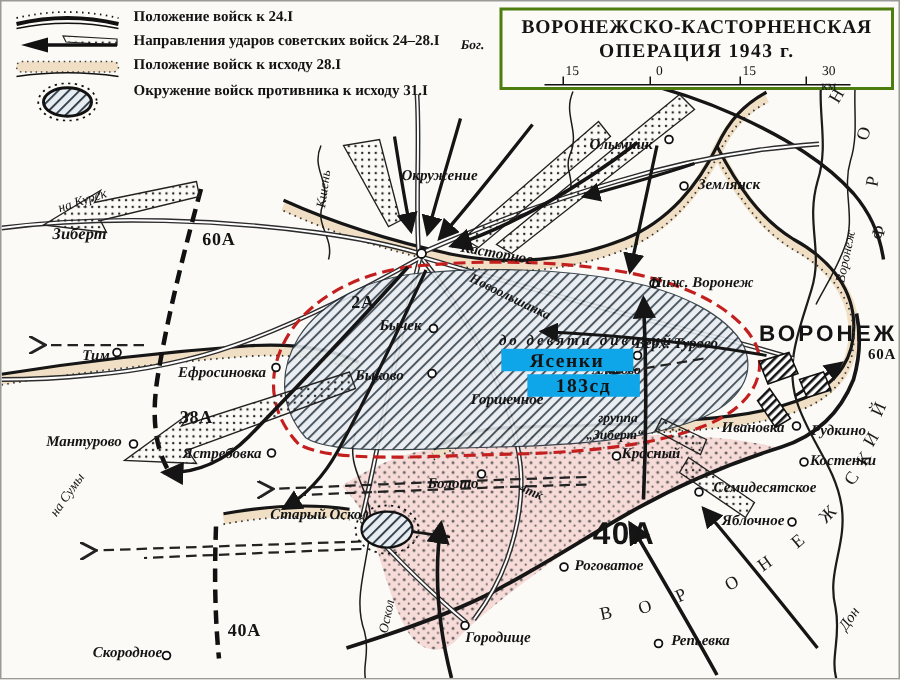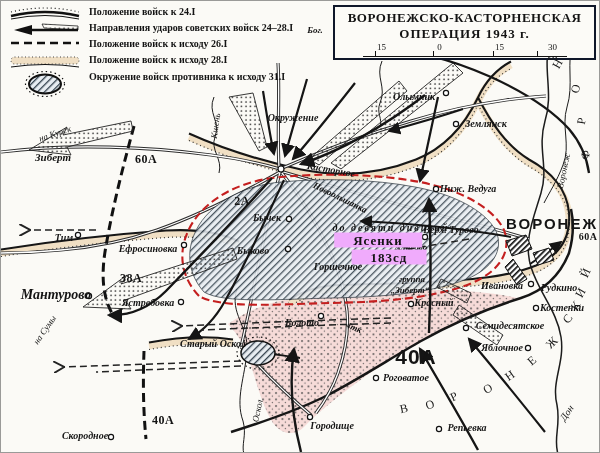--- a/index.html
+++ b/index.html
@@ -9,33 +9,33 @@
   svg.mapcanvas{position:absolute;left:0;top:0;}
   
   #labels{position:absolute;left:0;top:0;width:600px;height:453px;}
   .map-label{position:absolute;transform:translate(-50%,-50%);white-space:nowrap;
              font-family:"Liberation Serif",serif;font-style:italic;font-weight:bold;
              color:#141414;line-height:1;z-index:5;}
   .map-label.riv{font-weight:normal;}
   .map-label.army{font-style:normal;letter-spacing:.5px;}
   .map-label.big{font-style:normal;font-family:"Liberation Sans",sans-serif;letter-spacing:1px;}
   .map-label.city{font-style:normal;font-family:"Liberation Sans",sans-serif;letter-spacing:2px;}
-  .map-label.hl{font-style:normal;background:#f0abfc;padding:1px 19px;letter-spacing:1px;z-index:6;}
+  .map-label.hl{font-style:normal;background:#0ea5e9;padding:1px 19px;letter-spacing:1px;z-index:6;}
   .map-label.sp{letter-spacing:2px;}
   .front-letter{position:absolute;transform:translate(-50%,-50%);
                 font-family:"Liberation Serif",serif;font-size:12px;color:#1a1a1a;z-index:4;}
   
   .legend{position:absolute;left:6px;top:5px;z-index:8;}
   .legend-row{display:flex;height:15px;margin-bottom:1px;}
   .legend-row.tall{height:26px;margin-top:2px;}
   .legend-icon{width:76px;flex:0 0 76px;display:flex;justify-content:center;}
   .legend-label{font-size:10px;font-weight:bold;white-space:nowrap;padding-left:6px;}
   
   .titlebox{position:absolute;left:332px;top:4px;width:263px;height:55px;z-index:9;
-            background:#fcfbf7;border:2px solid #0f172a;box-sizing:border-box;text-align:center;}
+            background:#fcfbf7;border:2px solid #4d7c0f;box-sizing:border-box;text-align:center;}
   .title-line1{font-size:13px;font-weight:bold;letter-spacing:.5px;margin-top:3px;}
   .title-line2{font-size:13px;font-weight:bold;letter-spacing:1px;}
   .scalebar{position:relative;width:216px;margin:1px auto 0;height:16px;font-size:9px;}
   .scalebar .tick-label{position:absolute;top:-1px;transform:translateX(-50%);}
   .scalebar .bar{position:absolute;left:6px;right:6px;top:10px;height:3px;
                  border-bottom:1.5px solid #111;}
   .scalebar .bar i{position:absolute;top:-2px;width:1.5px;height:5px;background:#111;}
 </style>
 </head>
 <body>
@@ -217,37 +217,37 @@
       <div class="map-label riv" style="left: 54px; top: 133px; font-size: 9px; transform: translate(-50%, -50%) rotate(-18deg);">на Курск</div>
       <div class="map-label" style="left: 52px; top: 156px; font-size: 11px; transform: translate(-50%, -50%);">Зиберт</div>
       <div class="map-label army" style="left: 145px; top: 158px; font-size: 12px; transform: translate(-50%, -50%);">60А</div>
       <div class="map-label riv" style="left: 215px; top: 125px; font-size: 9px; transform: translate(-50%, -50%) rotate(-82deg);">Кшень</div>
       <div class="map-label" style="left: 63px; top: 237px; font-size: 10px; transform: translate(-50%, -50%);">Тим</div>
       <div class="map-label" style="left: 147px; top: 248px; font-size: 10px; transform: translate(-50%, -50%);">Ефросиновка</div>
       <div class="map-label army" style="left: 241px; top: 200px; font-size: 12px; transform: translate(-50%, -50%);">2А</div>
       <div class="map-label" style="left: 266px; top: 217px; font-size: 10px; transform: translate(-50%, -50%);">Бычек</div>
       <div class="map-label" style="left: 252px; top: 250px; font-size: 10px; transform: translate(-50%, -50%);">Быково</div>
       <div class="map-label army" style="left: 130px; top: 277px; font-size: 12px; transform: translate(-50%, -50%);">38А</div>
-      <div class="map-label" style="left: 55px; top: 294px; font-size: 14px; transform: translate(-50%, -50%); text-align: right;">Мантурово</div>
+      <div class="map-label" style="left: 55px; top: 294px; font-size: 10px; transform: translate(-50%, -50%); text-align: right;">Мантурово</div>
       <div class="map-label" style="left: 147px; top: 302px; font-size: 10px; transform: translate(-50%, -50%);">Ястребовка</div>
       <div class="map-label riv" style="left: 44px; top: 329px; font-size: 9px; transform: translate(-50%, -50%) rotate(-55deg);">на Сумы</div>
       <div class="map-label" style="left: 212px; top: 343px; font-size: 10px; transform: translate(-50%, -50%);">Старый Оскол</div>
       <div class="map-label" style="left: 84px; top: 435px; font-size: 10px; transform: translate(-50%, -50%);">Скородное</div>
       <div class="map-label army" style="left: 162px; top: 419px; font-size: 12px; transform: translate(-50%, -50%);">40А</div>
       <div class="map-label" style="left: 292px; top: 117px; font-size: 10px; transform: translate(-50%, -50%);">Окружение</div>
       <div class="map-label" style="left: 413px; top: 96px; font-size: 10px; transform: translate(-50%, -50%);">Олымчик</div>
       <div class="map-label" style="left: 485px; top: 123px; font-size: 10px; transform: translate(-50%, -50%);">Землянск</div>
       <div class="map-label" style="left: 330px; top: 169px; font-size: 10px; transform: translate(-50%, -50%) rotate(10deg);">Касторное</div>
       <div class="map-label" style="left: 339px; top: 197px; font-size: 9px; transform: translate(-50%, -50%) rotate(26deg);">Новоольшанка</div>
       <div class="map-label sp" style="left: 390px; top: 227px; font-size: 10px; transform: translate(-50%, -50%);">до девяти дивизий</div>
       <div class="map-label" style="left: 410px; top: 246px; font-size: 9px; transform: translate(-50%, -50%);">Алисово</div>
       <div class="map-label hl" style="left: 377px; top: 239px; font-size: 13px; transform: translate(-50%, -50%);">Ясенки</div>
       <div class="map-label hl" style="left: 388px; top: 256px; font-size: 13px; transform: translate(-50%, -50%);">183сд</div>
       <div class="map-label" style="left: 337px; top: 266px; font-size: 10px; transform: translate(-50%, -50%);">Горшечное</div>
-      <div class="map-label" style="left: 467px; top: 188px; font-size: 10px; transform: translate(-50%, -50%);">Ниж. Ведуга</div>
+      <div class="map-label" style="left: 467px; top: 188px; font-size: 10px; transform: translate(-50%, -50%);">Ниж. Воронеж</div>
       <div class="map-label" style="left: 450px; top: 229px; font-size: 10px; transform: translate(-50%, -50%);">Верх. Турово</div>
       <div class="map-label city" style="left: 551px; top: 222px; font-size: 15px; transform: translate(-50%, -50%);">ВОРОНЕЖ</div>
       <div class="map-label army" style="left: 587px; top: 236px; font-size: 10px; transform: translate(-50%, -50%);">60А</div>
       <div class="map-label riv" style="left: 563px; top: 170px; font-size: 9px; transform: translate(-50%, -50%) rotate(-78deg);">Воронеж</div>
       <div class="map-label" style="left: 411px; top: 278px; font-size: 9px; transform: translate(-50%, -50%);">группа</div>
       <div class="map-label" style="left: 409px; top: 289px; font-size: 9px; transform: translate(-50%, -50%);">„Зиберт“</div>
       <div class="map-label" style="left: 433px; top: 302px; font-size: 10px; transform: translate(-50%, -50%);">Красный</div>
       <div class="map-label" style="left: 501px; top: 285px; font-size: 10px; transform: translate(-50%, -50%);">Ивановка</div>
       <div class="map-label" style="left: 558px; top: 287px; font-size: 10px; transform: translate(-50%, -50%);">Рудкино</div>
       <div class="map-label" style="left: 561px; top: 307px; font-size: 10px; transform: translate(-50%, -50%);">Костенки</div>
@@ -295,28 +295,20 @@
         <svg width="74" height="14">
             <path d="M70,4 L34,2 L36,6 L70,8 Z" fill="url(#stip)" stroke="#222" stroke-width="0.8"></path>
         <path d="M70,8 L22,8" stroke="#111" stroke-width="2.4"></path>
         <path d="M6,8 L24,3 L24,13 Z" fill="#111"></path>
           </svg>
       </span>
       <span class="legend-label">Направления ударов советских войск 24–28.I</span>
     </div>
     <div class="legend-row">
       <span class="legend-icon">
-        <svg width="74" height="10">
-            <path d="M3,5 L71,5" stroke="#111" stroke-width="2.6" stroke-dasharray="8,5" fill="none"></path>
-          </svg>
-      </span>
-      <span class="legend-label">Положение войск к исходу 26.I</span>
-    </div>
-    <div class="legend-row">
-      <span class="legend-icon">
         <svg width="74" height="14">
             <rect x="3" y="3" width="68" height="7" rx="3.5" fill="#f0dfc4" stroke="#444" stroke-width="1" stroke-dasharray="1,2.5"></rect>
         <path d="M3,13 Q37,8 71,13" fill="none" stroke="#111" stroke-width="1"></path>
           </svg>
       </span>
       <span class="legend-label">Положение войск к исходу 28.I</span>
     </div>
     <div class="legend-row tall">
       <span class="legend-icon">
         <svg width="74" height="26">

